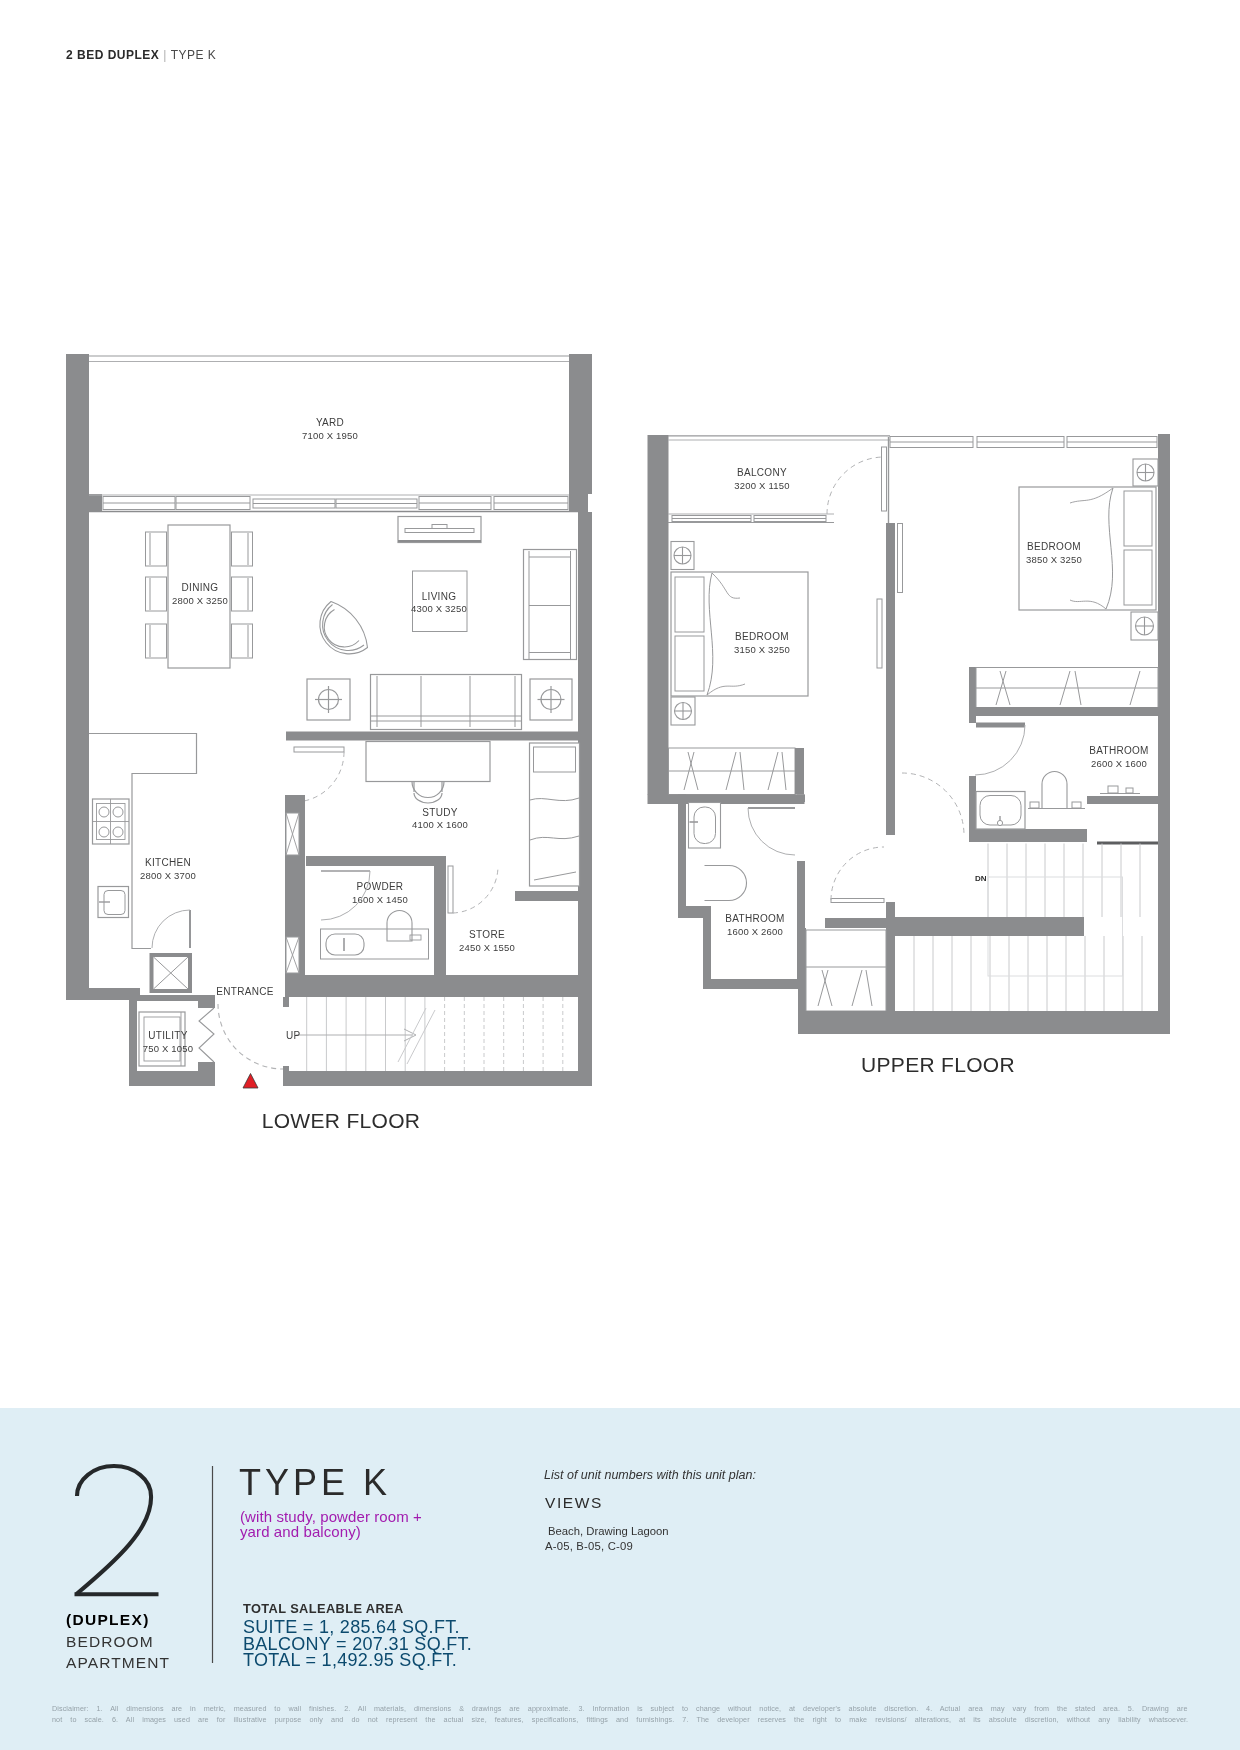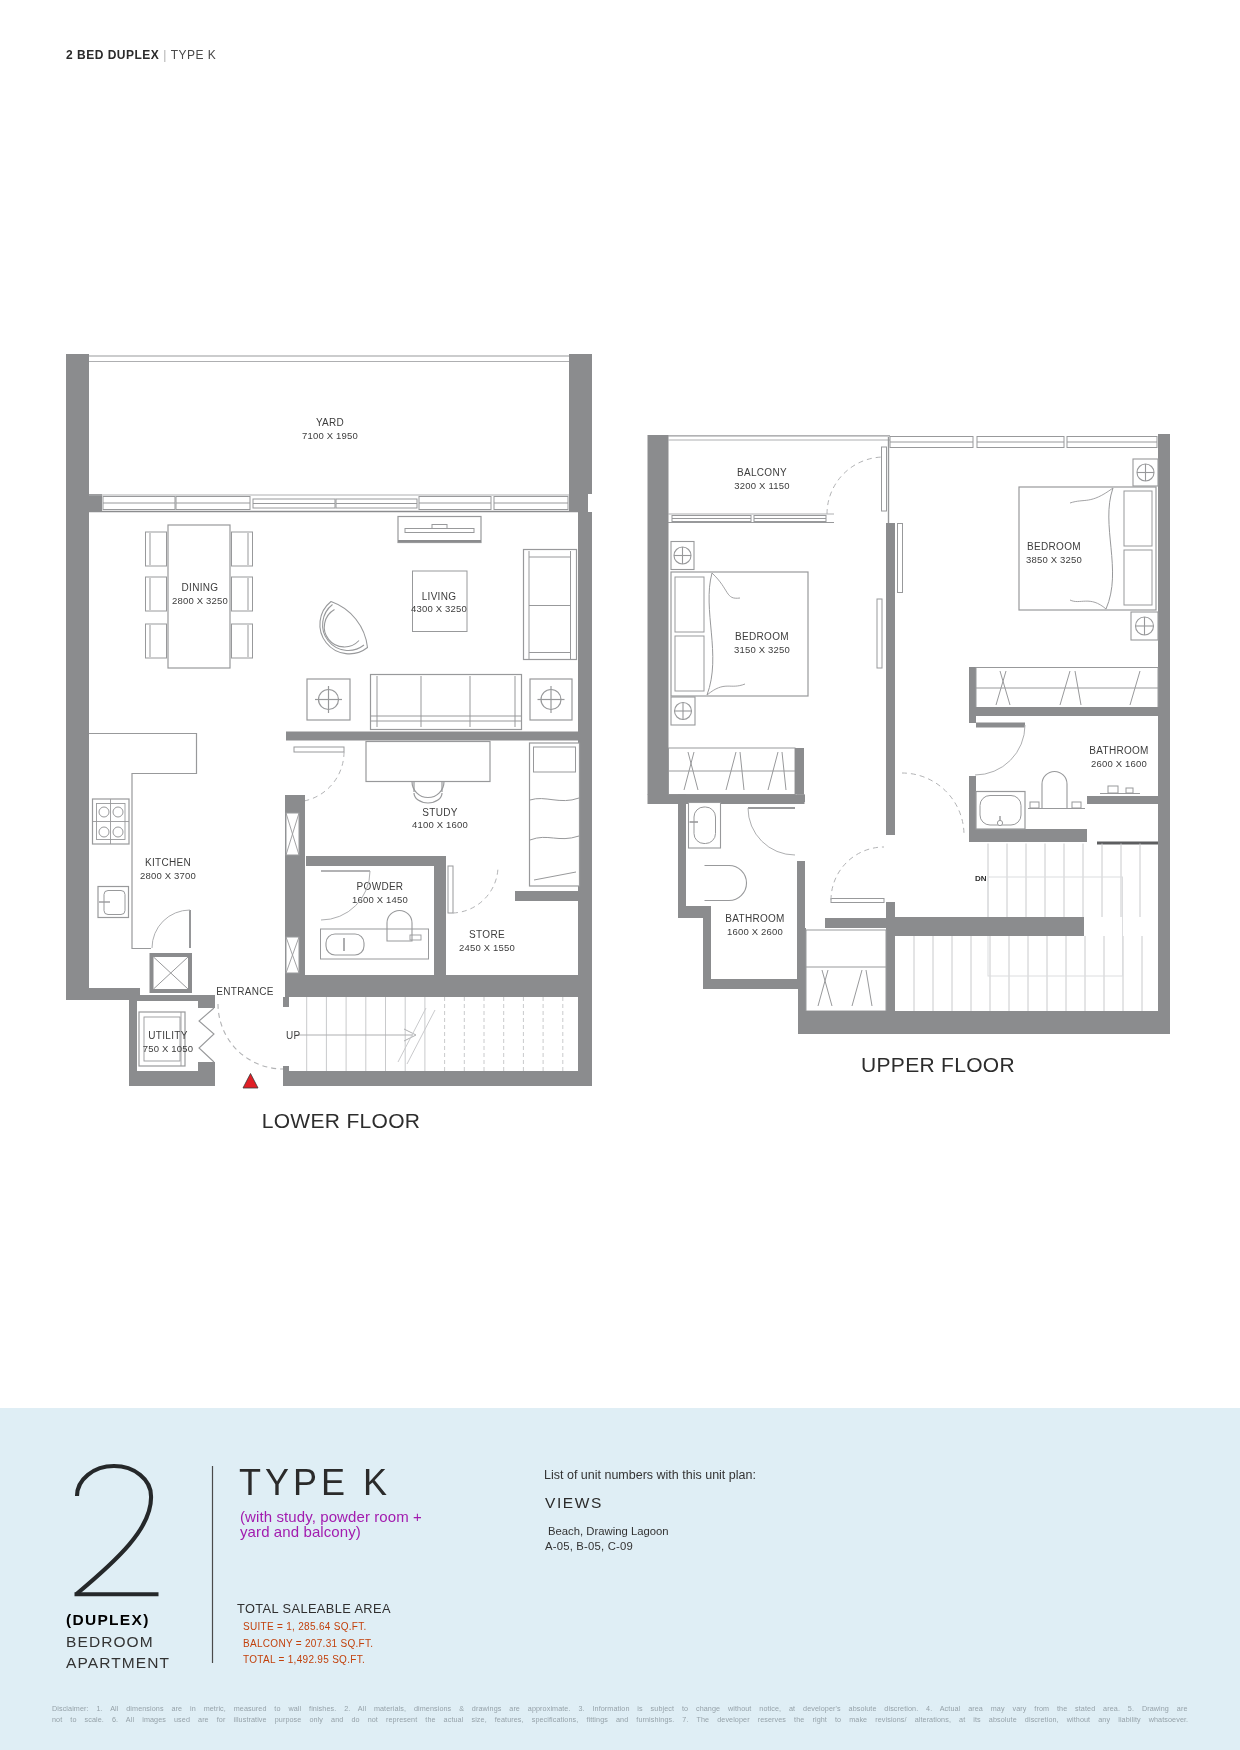--- a/index.html
+++ b/index.html
@@ -616,25 +616,25 @@
 </svg>
 
 <div class="abs" style="left:66px;top:1611px;font-size:15.5px;font-weight:bold;letter-spacing:1.3px;color:#000000">(DUPLEX)</div>
 
 <div class="abs" style="left:66px;top:1632px;font-size:15.5px;letter-spacing:1.1px;color:#333;line-height:20.5px">BEDROOM<br>APARTMENT</div>
 
 <div class="abs" style="left:239px;top:1462px;font-size:36px;letter-spacing:4px;color:#2b2b2b">TYPE K</div>
 
 <div class="abs" style="left:240px;top:1508.5px;font-size:15px;color:#a21caf;line-height:15.5px;letter-spacing:.1px">(with study, powder room +<br>yard and balcony)</div>
 
-<div class="abs" style="left:237px;top:1601px;font-size:12.8px;font-weight:normal;letter-spacing:.4px;color:#2f2f2f">TOTAL SALEABLE AREA</div>
-
-<div class="abs" style="left:243px;top:1619px;font-size:10px;color:#c2410c;line-height:16.6px;letter-spacing:.3px">SUITE = 1, 285.64 SQ.FT.<br>BALCONY = 207.31 SQ.FT.<br>TOTAL = 1,492.95 SQ.FT.</div>
-
-<div class="abs" style="left:544px;top:1468px;font-size:12.5px;color:#333">List of unit numbers with this unit plan:</div>
+<div class="abs" style="left:243px;top:1601px;font-size:12.8px;font-weight:bold;letter-spacing:.4px;color:#2f2f2f">TOTAL SALEABLE AREA</div>
+
+<div class="abs" style="left:243px;top:1619px;font-size:18px;color:#0c4a6e;line-height:16.6px;letter-spacing:.3px">SUITE = 1, 285.64 SQ.FT.<br>BALCONY = 207.31 SQ.FT.<br>TOTAL = 1,492.95 SQ.FT.</div>
+
+<div class="abs" style="left:544px;top:1468px;font-size:12.5px;font-style:italic;color:#333">List of unit numbers with this unit plan:</div>
 
 <div class="abs" style="left:545px;top:1494px;font-size:15.5px;font-weight:normal;letter-spacing:1.6px;color:#2b2b2b">VIEWS</div>
 
 <div class="abs" style="left:548px;top:1525px;font-size:11.3px;color:#333">Beach, Drawing Lagoon</div>
 
 <div class="abs" style="left:545px;top:1540px;font-size:11.3px;color:#333;letter-spacing:.2px">A-05, B-05, C-09</div>
 
 <div class="abs" style="left:52px;top:1702.5px;width:1140px;font-size:7.2px;color:#96a2a9;letter-spacing:.1px;line-height:11px;white-space:nowrap"><span style="word-spacing:5.75px">Disclaimer: 1. All dimensions are in metric, measured to wall finishes. 2. All materials, dimensions &amp; drawings are approximate. 3. Information is subject to change without notice, at developer's absolute discretion. 4. Actual area may vary from the stated area. 5. Drawing are</span><br><span style="word-spacing:5.95px">not to scale. 6. All images used are for illustrative purpose only and do not represent the actual size, features, specifications, fittings and furnishings. 7. The developer reserves the right to make revisions/ alterations, at its absolute discretion, without any liability whatsoever.</span></div>
 
 </body></html>

